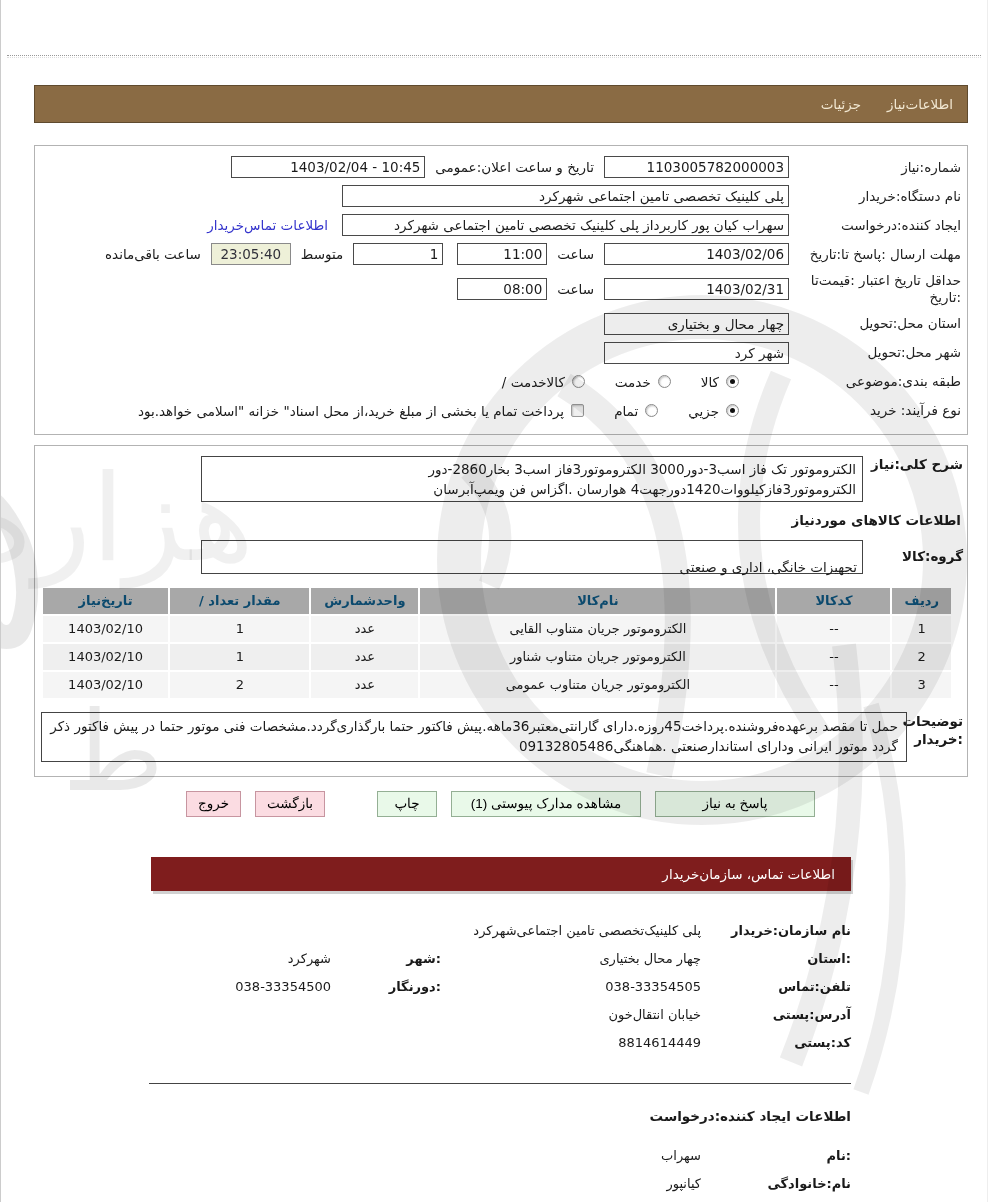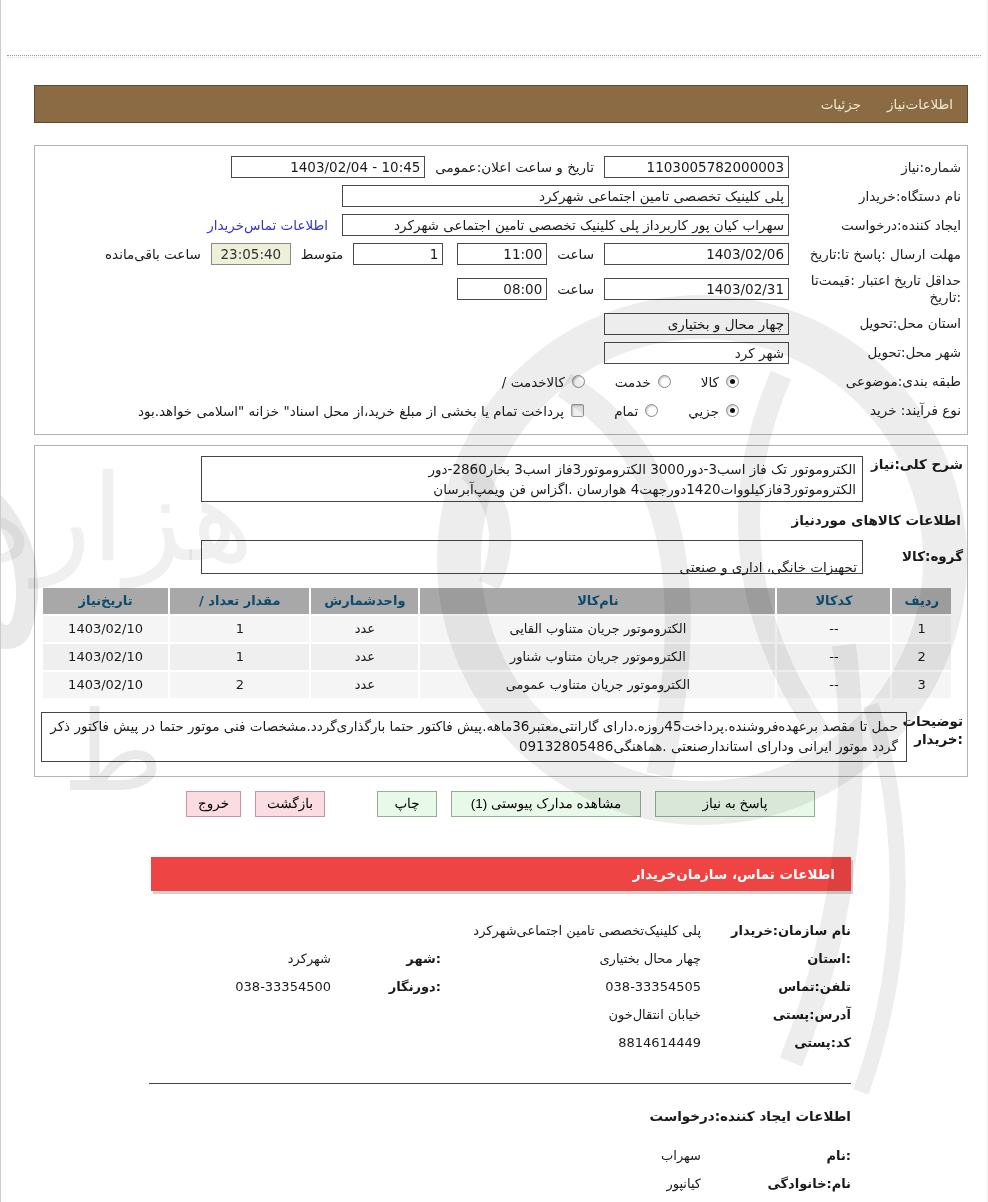--- a/index.html
+++ b/index.html
@@ -45,22 +45,22 @@
   .notes-row { margin-top:12px; }
   .notes-label { width:56px; flex:none; font-weight:bold; text-align:right; padding-left:6px; line-height:1.35; white-space:pre-line; }
   .notes-box { width:868px; min-height:50px; border:1px solid #444; padding:3px 8px; line-height:20px; text-align:right; }
 
   .actions { margin:14px 20px 0 33px; display:flex; justify-content:center; align-items:center; gap:14px; }
   .btn { height:26px; line-height:24px; text-align:center; border:1px solid #94af94; background:#e9f9e9; font-size:13.5px; cursor:pointer; padding:0 10px; }
   .btn.green-lg { min-width:160px; } .btn.green-xl { min-width:190px; } .btn.green-sm { min-width:60px;margin-left:38px; }
   .btn.pink { background:#fbdce2; border-color:#c795a0; }
   .btn.pink-back { min-width:70px; } .btn.pink-exit { min-width:55px; }
 
-  .bar2 { margin:40px 136px 0 150px; height:34px; background:#ef4444; box-shadow:2px 3px 0 rgba(0,0,0,.18);
-          color:#fff; font-weight:bold; display:flex; align-items:center; padding:0 16px; font-size:13.5px; }
+  .bar2 { margin:40px 136px 0 150px; height:34px; background:#7f1d1d; box-shadow:2px 3px 0 rgba(0,0,0,.18);
+          color:#fff; font-weight:normal; display:flex; align-items:center; padding:0 16px; font-size:13.5px; }
 
   .contact { width:702px; margin:26px 136px 0 auto; }
   .crow { display:grid; grid-template-columns:150px 260px 110px 182px; align-items:center; min-height:28px; }
   .crow.two { grid-template-columns:150px 1fr; }
   .clabel { font-weight:bold; text-align:right; font-size:13px; }
   .cvalue { text-align:right; font-size:13px; padding-left:10px; }
   .divider { width:702px; margin:26px 136px 0 auto; border-top:1px solid #444; }
 
   .creator { width:702px; margin:24px 136px 0 auto; }
   .creator-heading { font-weight:bold; margin-bottom:18px; }

